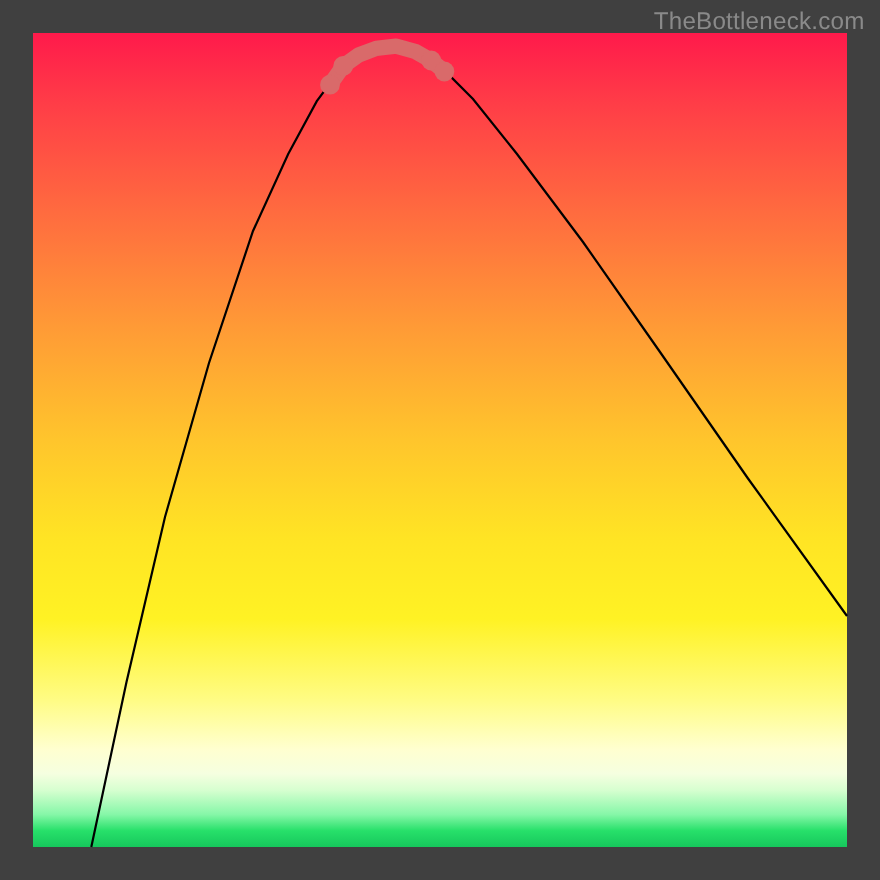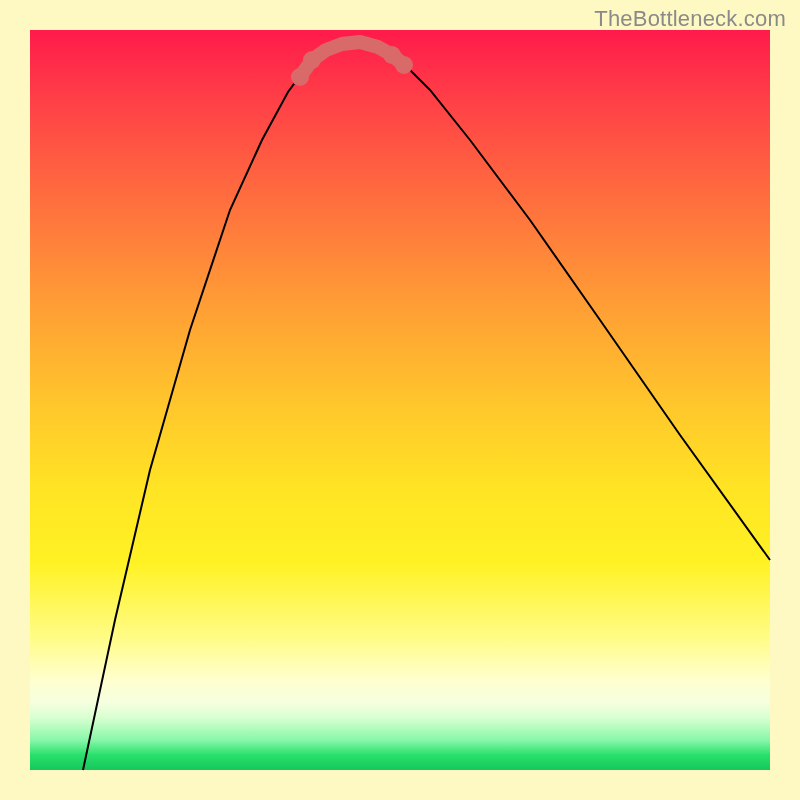--- a/index.html
+++ b/index.html
@@ -10,21 +10,21 @@
     background: #000000;
     overflow: hidden;
     font-family: Arial, Helvetica, sans-serif;
   }
   .frame {
     position: absolute;
     left: 0;
     top: 0;
     width: 800px;
     height: 800px;
-    background: #fef9c3;
+    background: #404040;
   }
   .plot {
     position: absolute;
     left: 30px;
     top: 30px;
     width: 740px;
     height: 740px;
     
     background: linear-gradient(
       to bottom,

